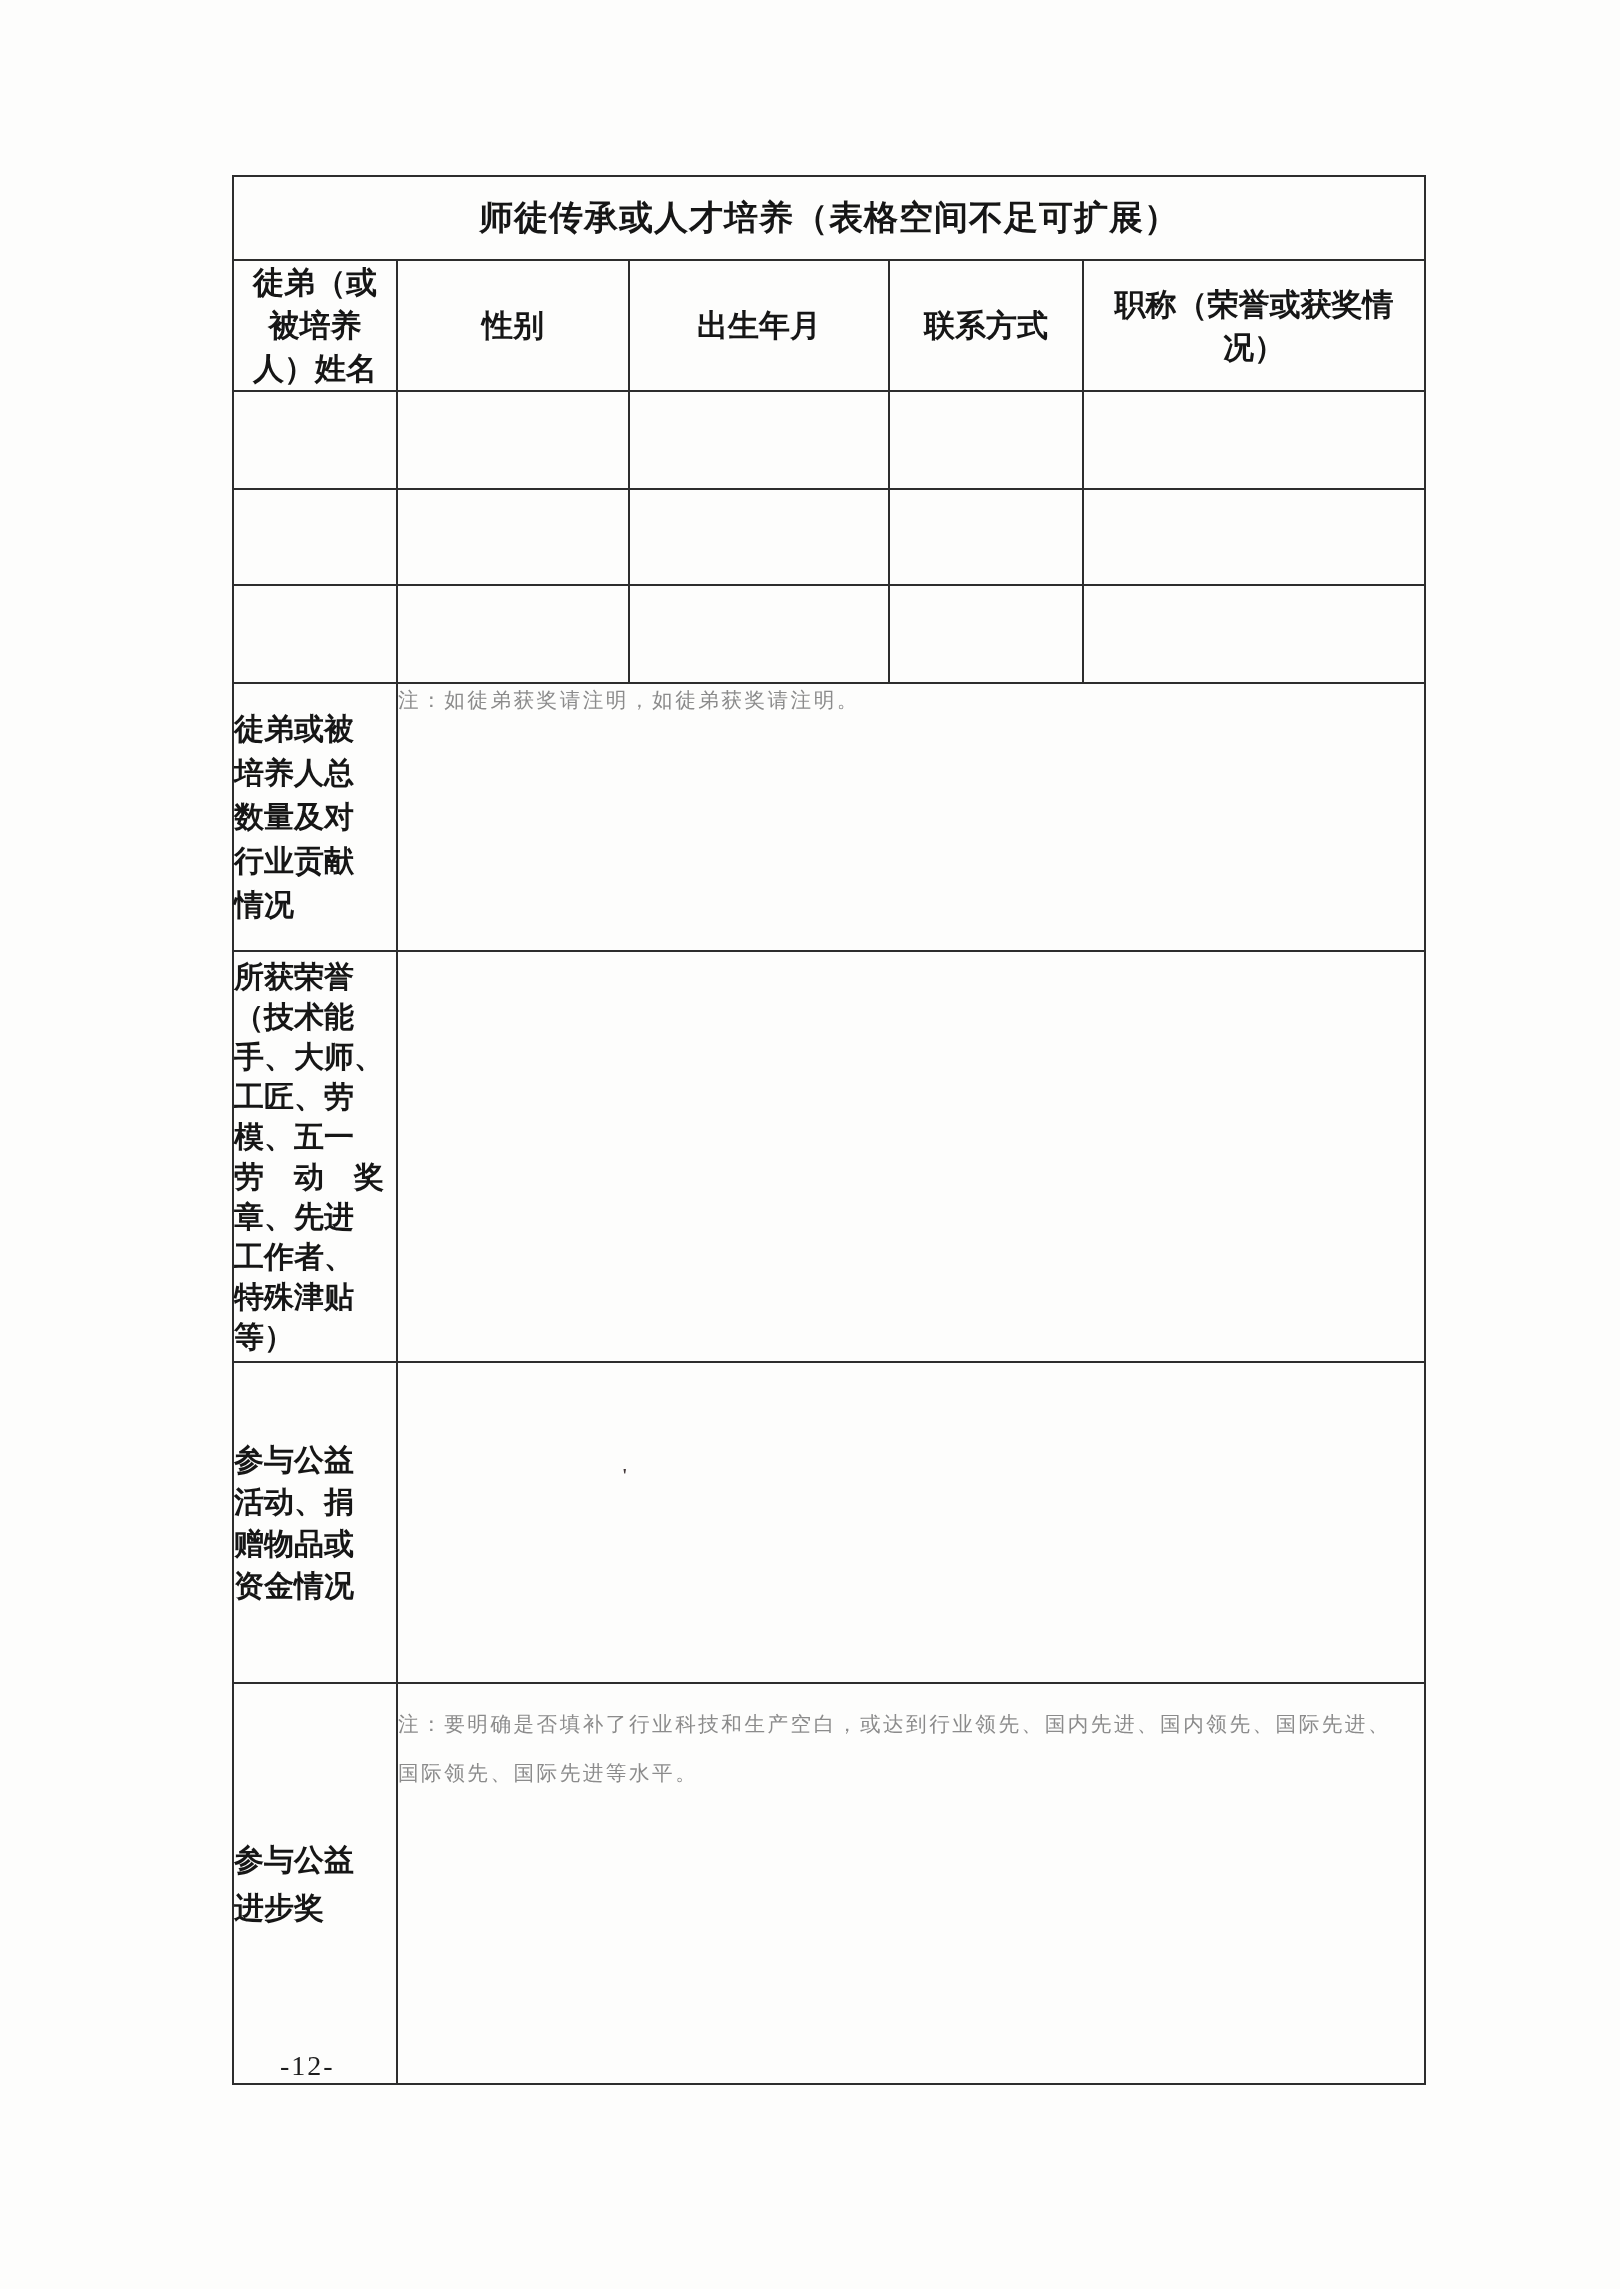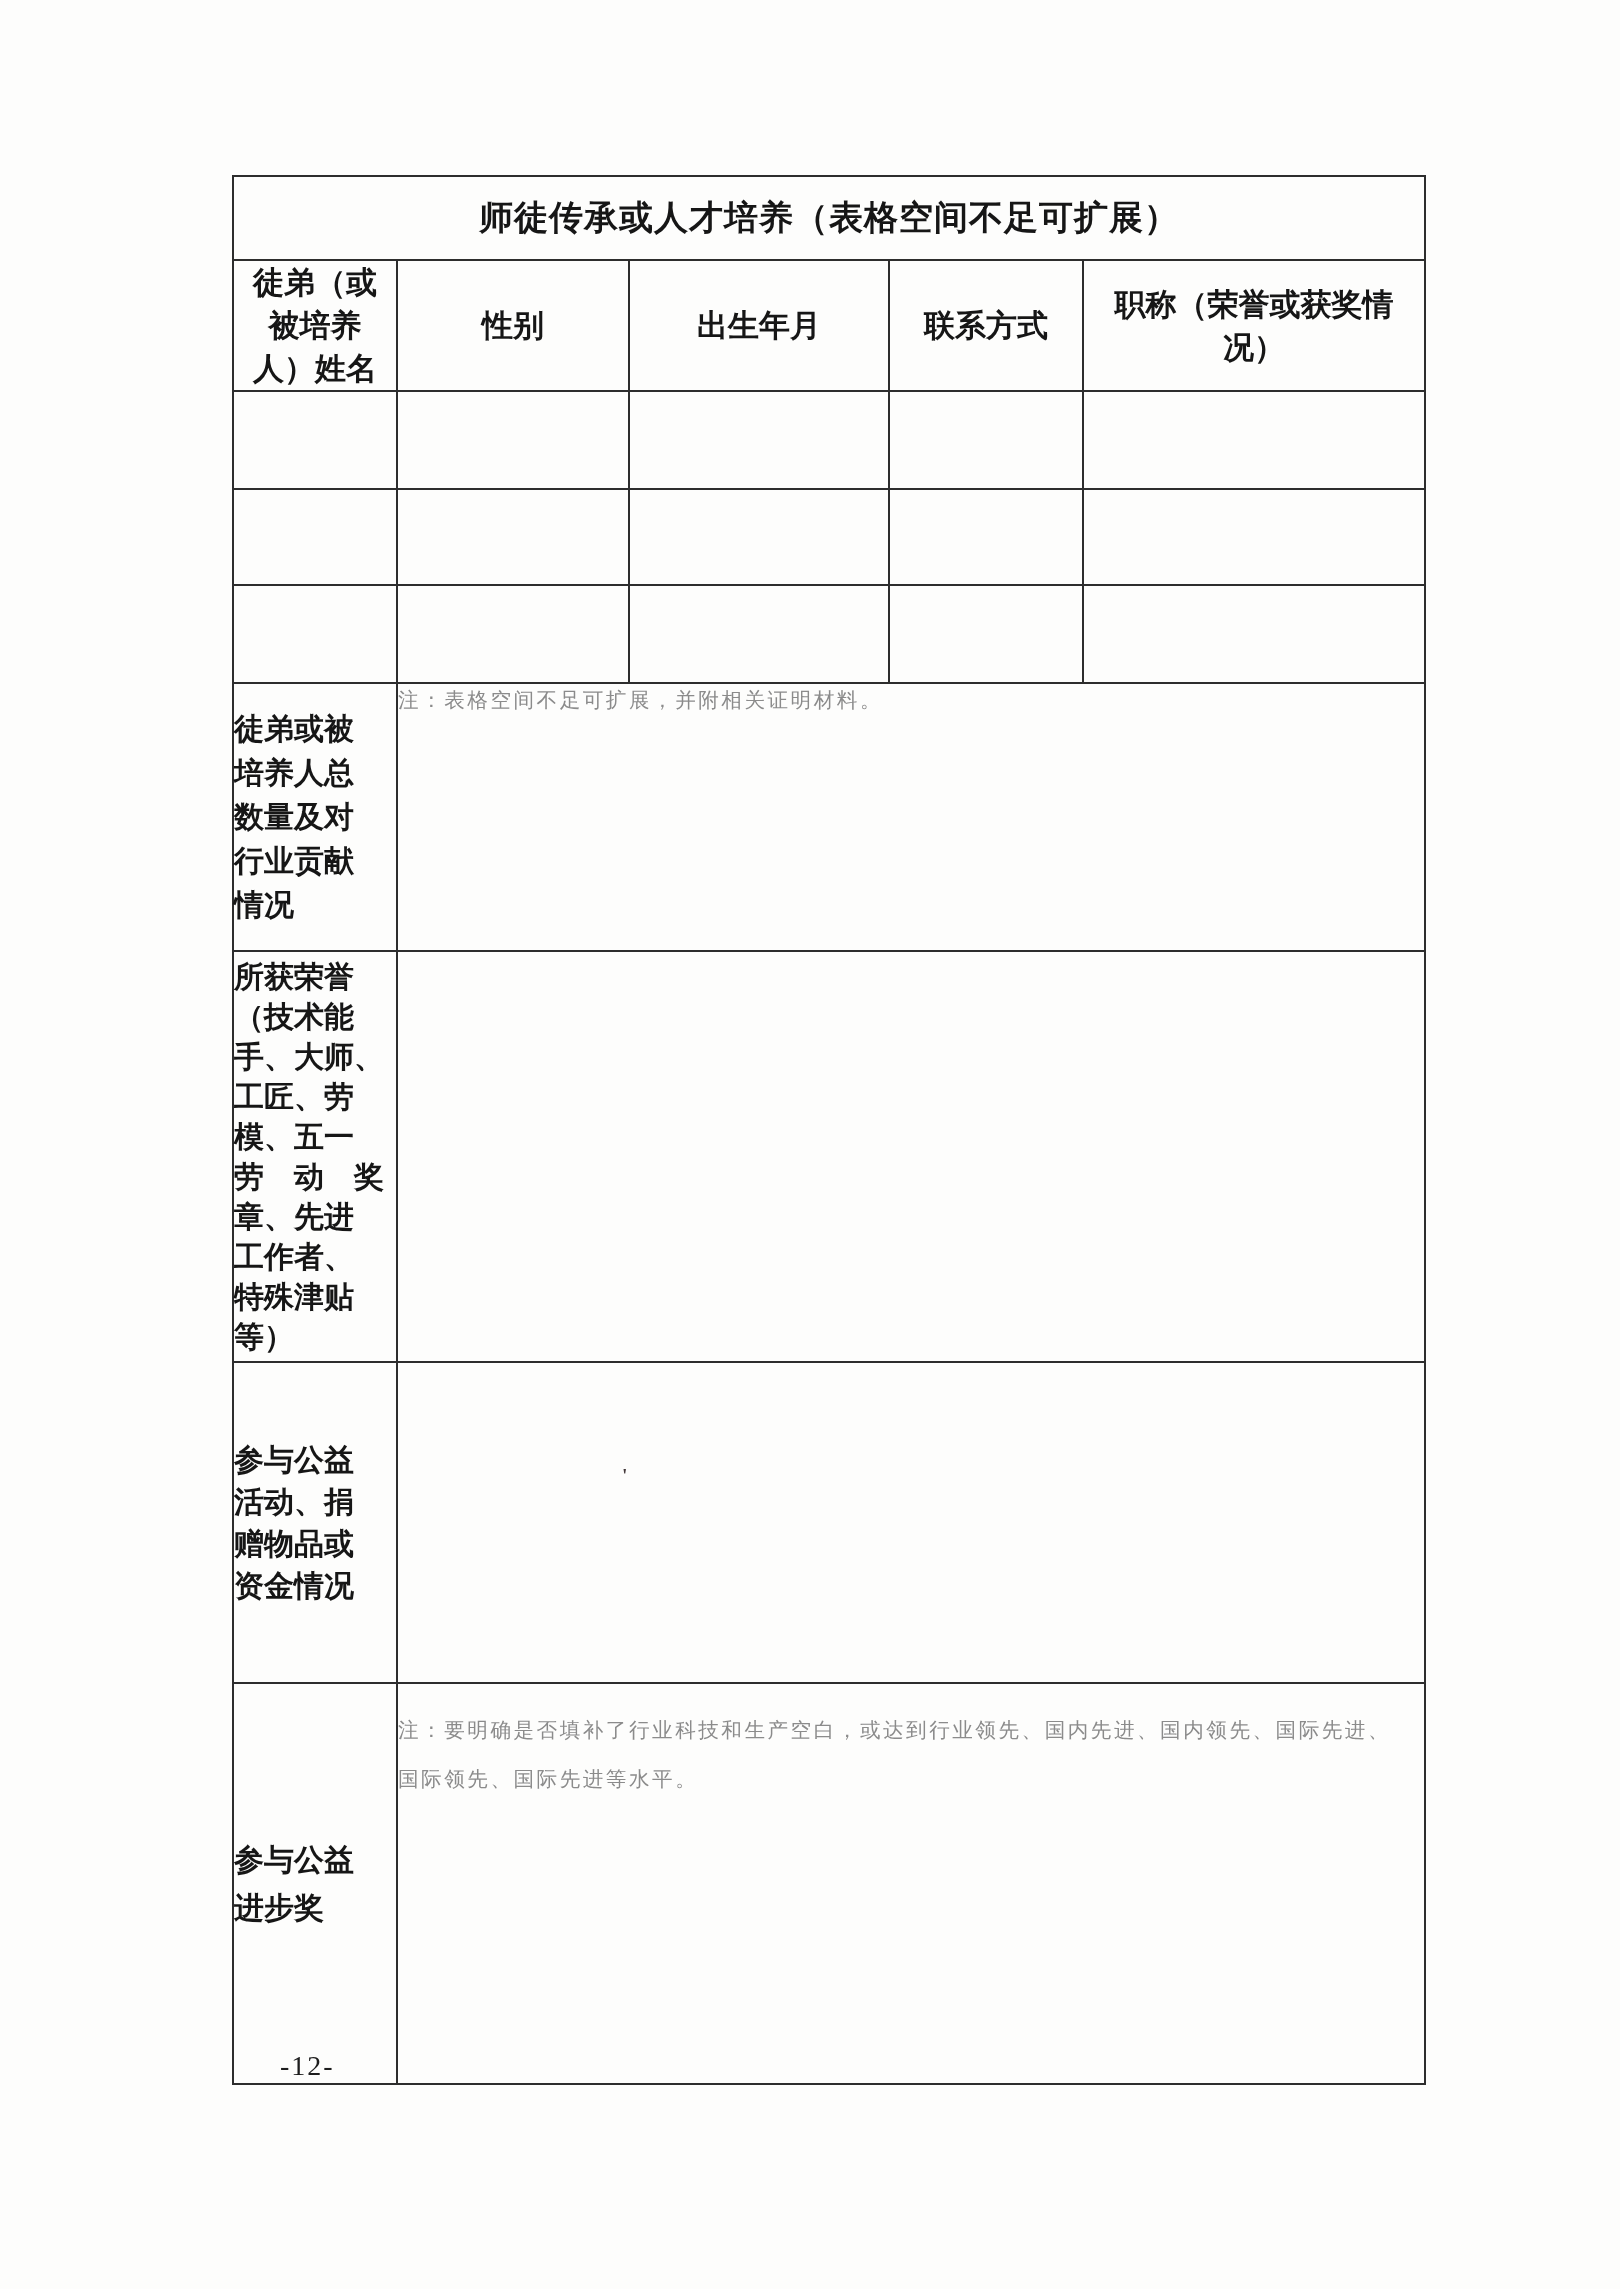--- a/index.html
+++ b/index.html
@@ -84,21 +84,21 @@
   .note {
     font-family: "Liberation Serif", serif;
     color: #8b8b8b;
     font-size: 20.6px;
     letter-spacing: 2.5px;
     line-height: 32px;
     white-space: pre-line;
   }
   .note-wide {
     line-height: 49px;
-    padding-top: 22px;
+    padding-top: 16px;
   }
   .ink-mark {
     position: absolute;
     left: 224px;
     top: 102px;
     font-size: 19.6px;
     font-weight: 700;
     color: #43383a;
     font-family: "Liberation Serif", serif;
   }
@@ -160,21 +160,21 @@
         <td></td>
         <td></td>
       </tr>
       <tr class="r-s1">
         <td class="lbl-cell lh-s1">徒弟或被
 培养人总
 数量及对
 行业贡献
 情况</td>
         <td colspan="4" class="content-cell">
-          <div class="note">注：表格空间不足可扩展，并附相关证明材料。</div>
+          <div class="note">注：如徒弟获奖请注明，如徒弟获奖请注明。</div>
         </td>
       </tr>
       <tr class="r-s2">
         <td class="lbl-cell lh-s2">所获荣誉
 （技术能
 手、大师、
 工匠、劳
 模、五一
 劳　动　奖
 章、先进

